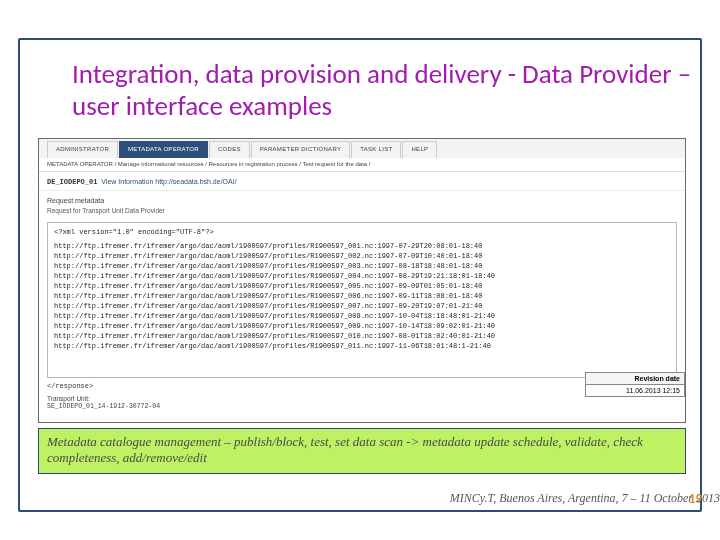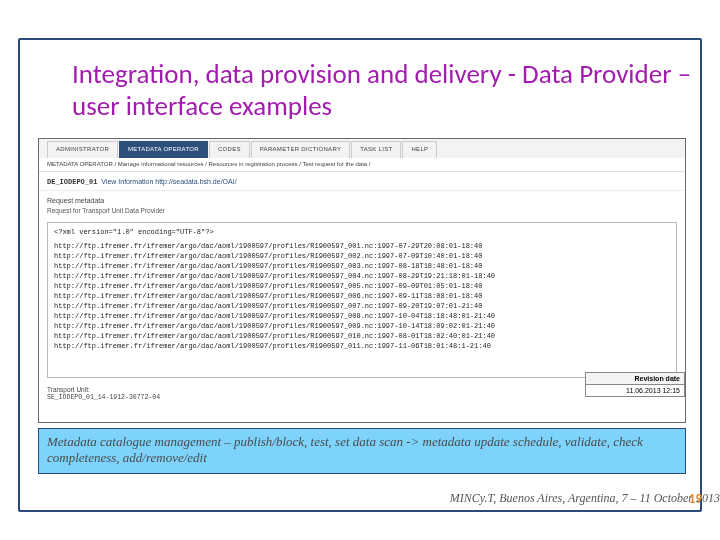--- a/index.html
+++ b/index.html
@@ -144,21 +144,21 @@
     border-top: none;
     padding: 2px 4px;
     text-align: right;
   }
   .caption-box {
     position: absolute;
     left: 38px;
     right: 34px;
     top: 428px;
     border: 1.5px solid #2a4a7a;
-    background: #7dd3fc;
+    background: #bef264;
     padding: 5px 8px 6px 8px;
     font-family: Georgia, serif;
     font-style: italic;
     font-size: 13px;
     color: #4a4a4a;
     line-height: 1.25;
     z-index: 6;
   }
   .footer {
     position: absolute;
@@ -212,20 +212,21 @@
       <div class="xml-line">http://ftp.ifremer.fr/ifremer/argo/dac/aoml/1900597/profiles/R1900597_004.nc:1997-08-29T19:21:18:01-18:40</div>
       <div class="xml-line">http://ftp.ifremer.fr/ifremer/argo/dac/aoml/1900597/profiles/R1900597_005.nc:1997-09-09T01:05:01-18:40</div>
       <div class="xml-line">http://ftp.ifremer.fr/ifremer/argo/dac/aoml/1900597/profiles/R1900597_006.nc:1997-09-11T18:08:01-18:40</div>
       <div class="xml-line">http://ftp.ifremer.fr/ifremer/argo/dac/aoml/1900597/profiles/R1900597_007.nc:1997-09-20T19:07:01-21:40</div>
       <div class="xml-line">http://ftp.ifremer.fr/ifremer/argo/dac/aoml/1900597/profiles/R1900597_008.nc:1997-10-04T18:18:48:01-21:40</div>
       <div class="xml-line">http://ftp.ifremer.fr/ifremer/argo/dac/aoml/1900597/profiles/R1900597_009.nc:1997-10-14T18:09:02:01-21:40</div>
       <div class="xml-line">http://ftp.ifremer.fr/ifremer/argo/dac/aoml/1900597/profiles/R1900597_010.nc:1997-08-01T18:02:40:01-21:40</div>
       <div class="xml-line">http://ftp.ifremer.fr/ifremer/argo/dac/aoml/1900597/profiles/R1900597_011.nc:1997-11-06T18:01:48:1-21:40</div>
     </div>
   <div class="closing" id="closing">
+      <div>&lt;/response&gt;</div>
     </div>
   <div class="tu-footer">
     <span>Transport Unit:</span><br>
     <span class="mono">SE_IODEPO_01_14-1912-30772-04</span>
   </div>
 </div>
 
 <div class="rev-box">
   <div class="rev-hdr">Revision date</div>
   <div class="rev-val">11.06.2013 12:15</div>

